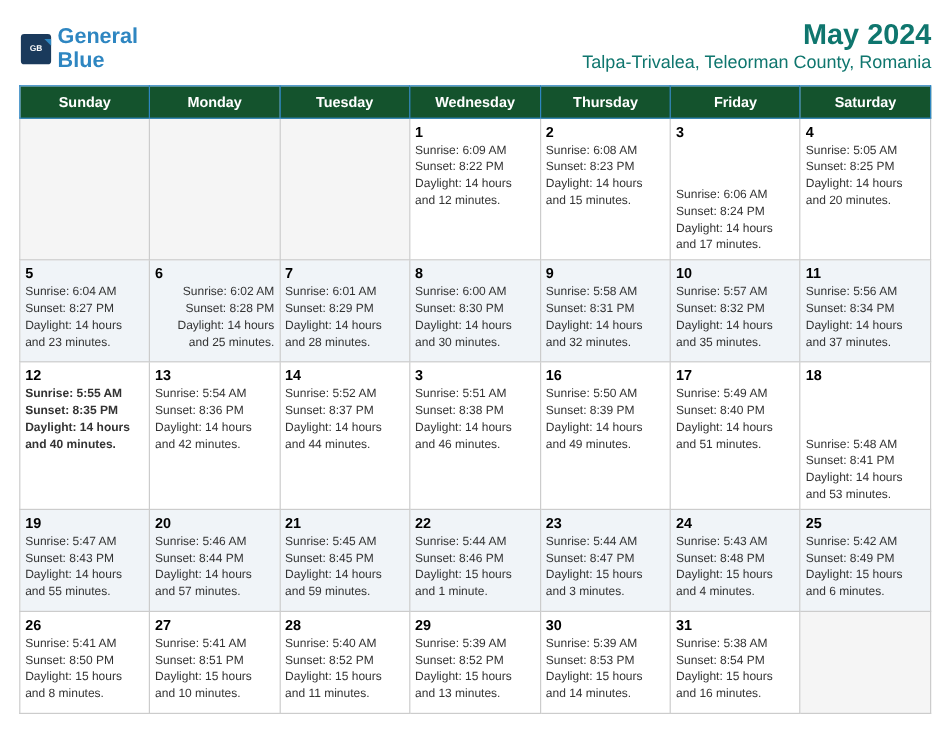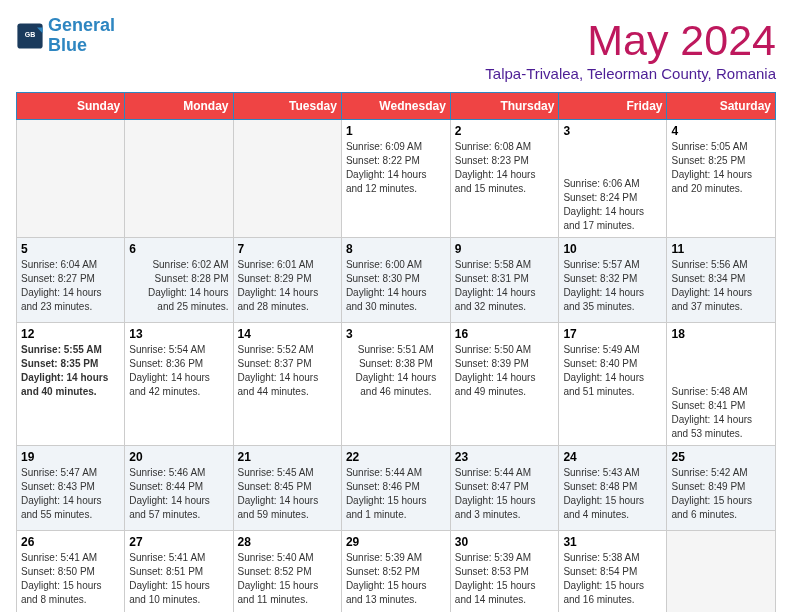--- a/index.html
+++ b/index.html
@@ -6,21 +6,21 @@
     body {
       font-family: Arial, sans-serif;
       background: #fff;
       width: 792px;
       min-height: 612px;
       padding: 16px;
     }
     .header-area {
       display: flex;
       justify-content: space-between;
-      align-items: flex-start;
+      align-items: flex-end;
       margin-bottom: 10px;
     }
     .logo {
       display: flex;
       align-items: center;
       gap: 4px;
     }
     .logo-text {
       font-size: 18px;
       font-weight: bold;
@@ -31,38 +31,38 @@
       color: #2e86c1;
     }
     .logo-icon {
       width: 28px;
       height: 28px;
     }
     .title-area {
       text-align: right;
     }
     .month-title {
-      font-size: 43px;
-      font-weight: normal;
-      color: #be185d;
+      font-size: 24px;
+      font-weight: bold;
+      color: #0f766e;
     }
     .location-title {
       font-size: 15px;
-      color: #4c1d95;
+      color: #0f766e;
     }
     .calendar {
       width: 100%;
       border-collapse: collapse;
       font-size: 11px;
     }
     .calendar th {
-      background-color: #ef4444;
+      background-color: #14532d;
       color: #fff;
       padding: 6px 4px;
-      text-align: right;
+      text-align: center;
       font-size: 12px;
       font-weight: bold;
       border: 1px solid #2e86c1;
     }
     .calendar td {
       border: 1px solid #ccc;
       vertical-align: top;
       padding: 4px;
       height: 85px;
       width: 110px;
@@ -223,21 +223,21 @@
         </td>
         <td>
           <div class="day-number">14</div>
           <div class="day-info" style="white-space: pre-line;">Sunrise: 5:52 AM
 Sunset: 8:37 PM
 Daylight: 14 hours
 and 44 minutes.</div>
         </td>
         <td>
           <div class="day-number">3</div>
-          <div class="day-info" style="white-space: pre-line; text-align: center;">Sunrise: 5:51 AM
+          <div class="day-info" style="white-space: pre-line;">Sunrise: 5:51 AM
 Sunset: 8:38 PM
 Daylight: 14 hours
 and 46 minutes.</div>
         </td>
         <td>
           <div class="day-number">16</div>
           <div class="day-info" style="white-space: pre-line;">Sunrise: 5:50 AM
 Sunset: 8:39 PM
 Daylight: 14 hours
 and 49 minutes.</div>

